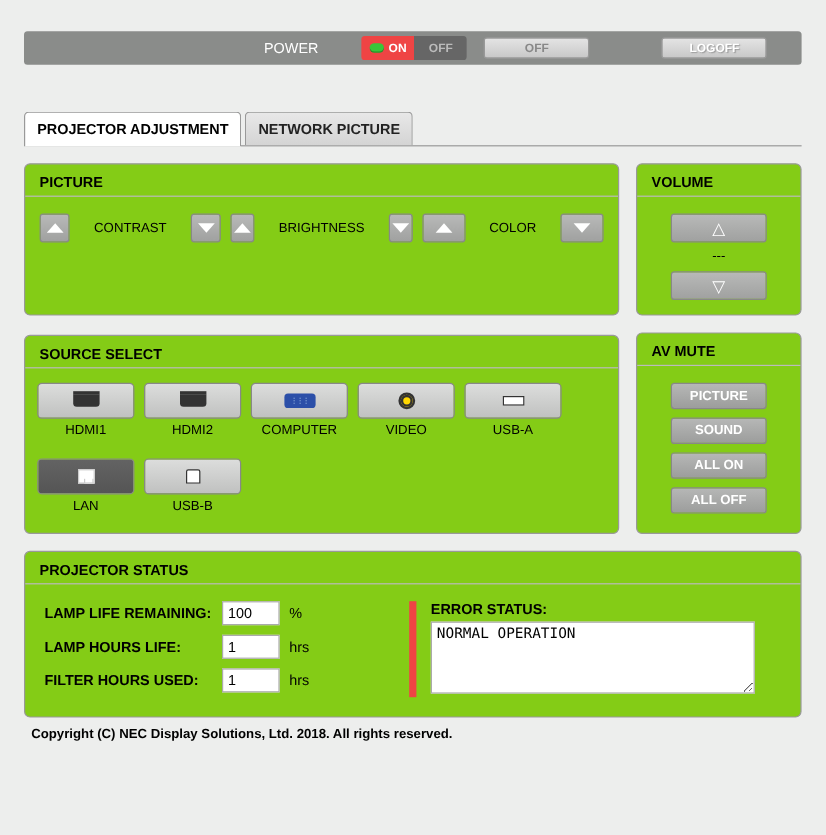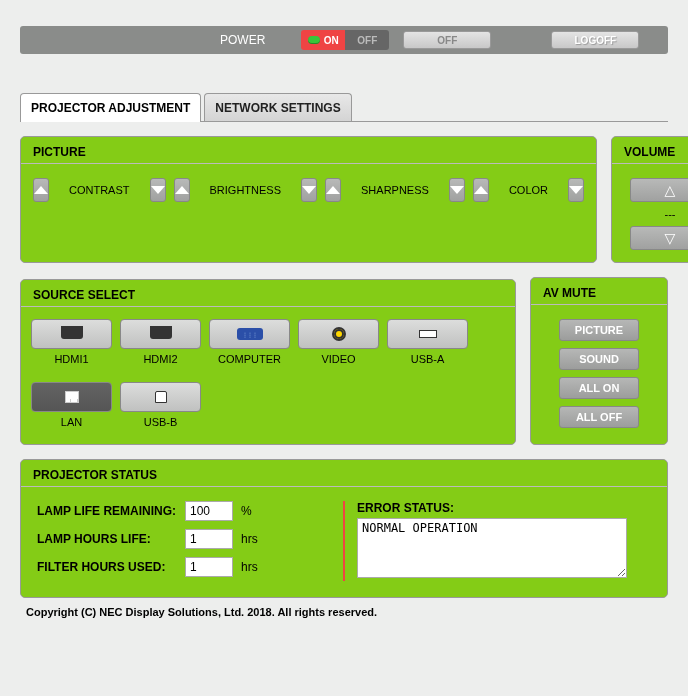--- a/index.html
+++ b/index.html
@@ -191,21 +191,21 @@
     display:flex;align-items:center;justify-content:center;
   }
   .status-panel {
     margin-top: 14px;
   }
   .status-body {
     padding: 14px 16px 16px 16px;
     display:flex;
   }
   .status-left { flex:1; display:flex;flex-direction:column;gap:8px; padding-right:12px; }
-  .status-right { flex:1; padding-left:12px; border-left:2px solid #ef4444;}
+  .status-right { flex:1; padding-left:12px; border-left:6px solid #ef4444;}
   .status-row { display:flex; align-items:center; gap:8px;}
   .status-row .lbl { font-weight:bold; font-size:12px; width: 140px; white-space:nowrap;}
   .status-row input {
     width: 48px; height:20px; border:1px solid #aaa; font-size:12px; padding:0 4px;
   }
   .status-row .unit { font-size:12px;}
   .status-right .lbl { font-weight:bold; font-size:12px; margin-bottom:3px;}
   .status-right textarea {
     width: 270px; height: 60px; border:1px solid #aaa; font-size:12px; font-family: monospace;
     resize: both;
@@ -264,21 +264,21 @@
     <div class="lightbtn logoffbtn">
         <span>LOGOFF</span>
       </div>
   </div>
 
   <div class="tabs">
     <div class="tab active">
         <span>PROJECTOR ADJUSTMENT</span>
       </div>
     <div class="tab inactive">
-        <span>NETWORK SETTINGS</span>
+        <span>NETWORK PICTURE</span>
       </div>
   </div>
 
   <div class="row1">
     <div class="panel picture-panel">
       <div class="title">PICTURE</div>
       <div class="picture-body">
         <div class="adj-col">
           <div class="stepbtn">
               <span class="tri-up"></span>
@@ -286,29 +286,20 @@
           <div class="adj-label">CONTRAST</div>
           <div class="stepbtn">
               <span class="tri-down"></span>
             </div>
         </div>
         <div class="adj-col">
           <div class="stepbtn">
               <span class="tri-up"></span>
             </div>
           <div class="adj-label">BRIGHTNESS</div>
-          <div class="stepbtn">
-              <span class="tri-down"></span>
-            </div>
-        </div>
-        <div class="adj-col">
-          <div class="stepbtn">
-              <span class="tri-up"></span>
-            </div>
-          <div class="adj-label">SHARPNESS</div>
           <div class="stepbtn">
               <span class="tri-down"></span>
             </div>
         </div>
         <div class="adj-col">
           <div class="stepbtn">
               <span class="tri-up"></span>
             </div>
           <div class="adj-label">COLOR</div>
           <div class="stepbtn">

